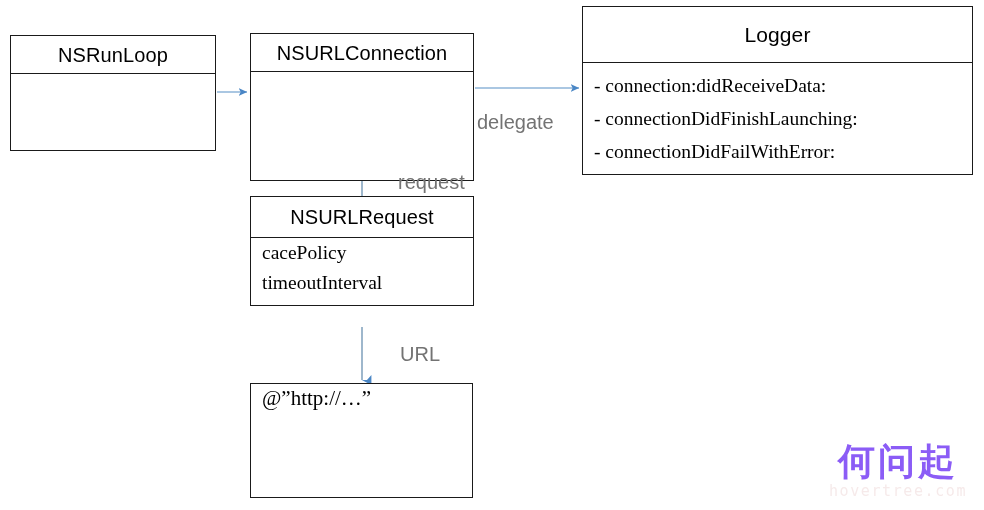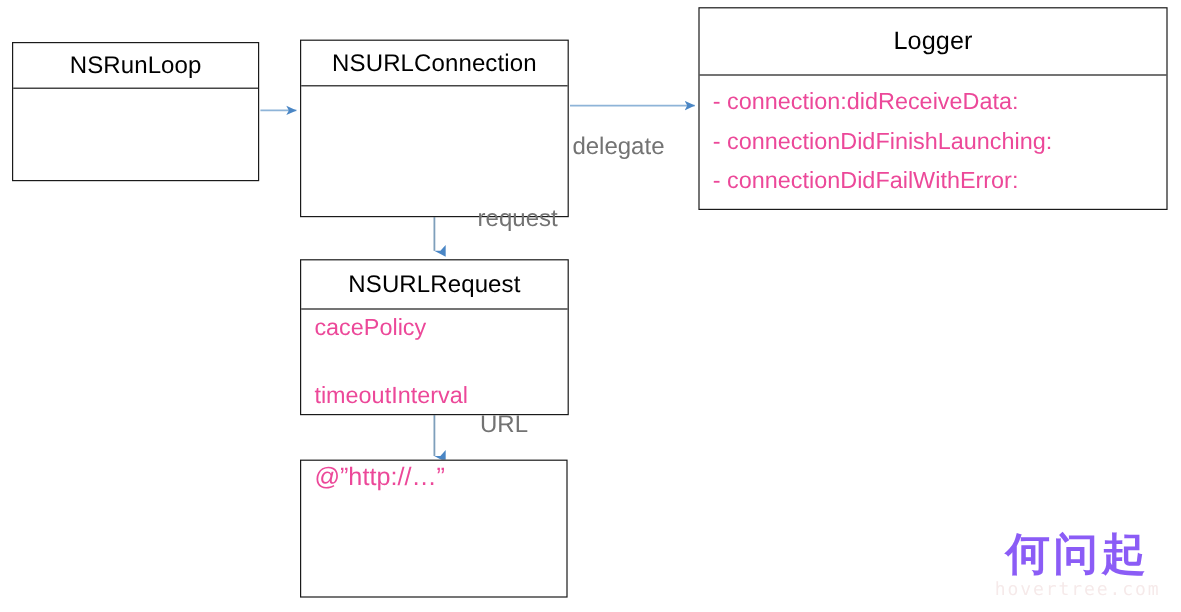--- a/index.html
+++ b/index.html
@@ -37,47 +37,48 @@
     line-height: 1;
     letter-spacing: 0.1px;
     white-space: nowrap;
     color: #000;
   }
   .uml-body {
     box-sizing: border-box;
     flex: 1 1 auto;
     display: flex;
     flex-direction: column;
-    justify-content: space-between;
+    justify-content: flex-start;
     padding: 0 11px;
   }
   .uml-body.body-top {
     justify-content: flex-start;
     padding-top: 6px;
   }
   .uml-row {
     font-size: 19.5px;
     line-height: 28px;
     white-space: nowrap;
-    color: #ec4899;
+    color: #000000;
+    font-family: Liberation Serif, serif;
   }
   .uml-body.empty { padding: 0; }
 
   
   #box-nsrunloop        { left: 10px;  top: 35px;  width: 206px; height: 116px; }
   #box-nsrunloop .uml-title { height: 38px; }
 
   #box-nsurlconnection  { left: 250px; top: 33px;  width: 224px; height: 148px; }
   #box-nsurlconnection .uml-title { height: 38px; }
 
   #box-logger           { left: 582px; top: 6px;   width: 391px; height: 169px; }
   #box-logger .uml-title { height: 56px; font-size: 21px; }
   #box-logger .uml-row  { font-size: 19.5px; line-height: 33px; }
 
-  #box-nsurlrequest     { left: 250px; top: 216px; width: 224px; height: 130px; }
+  #box-nsurlrequest     { left: 250px; top: 196px; width: 224px; height: 110px; }
   #box-nsurlrequest .uml-title { height: 41px; }
   #box-nsurlrequest .uml-row { line-height: 30px; }
 
   #box-nsurl            { left: 250px; top: 383px; width: 223px; height: 115px; }
   #box-nsurl .uml-title { height: 41px; }
   #box-nsurl .uml-row   { font-size: 21px; }
 
   
   .connector-layer {
     position: absolute;

